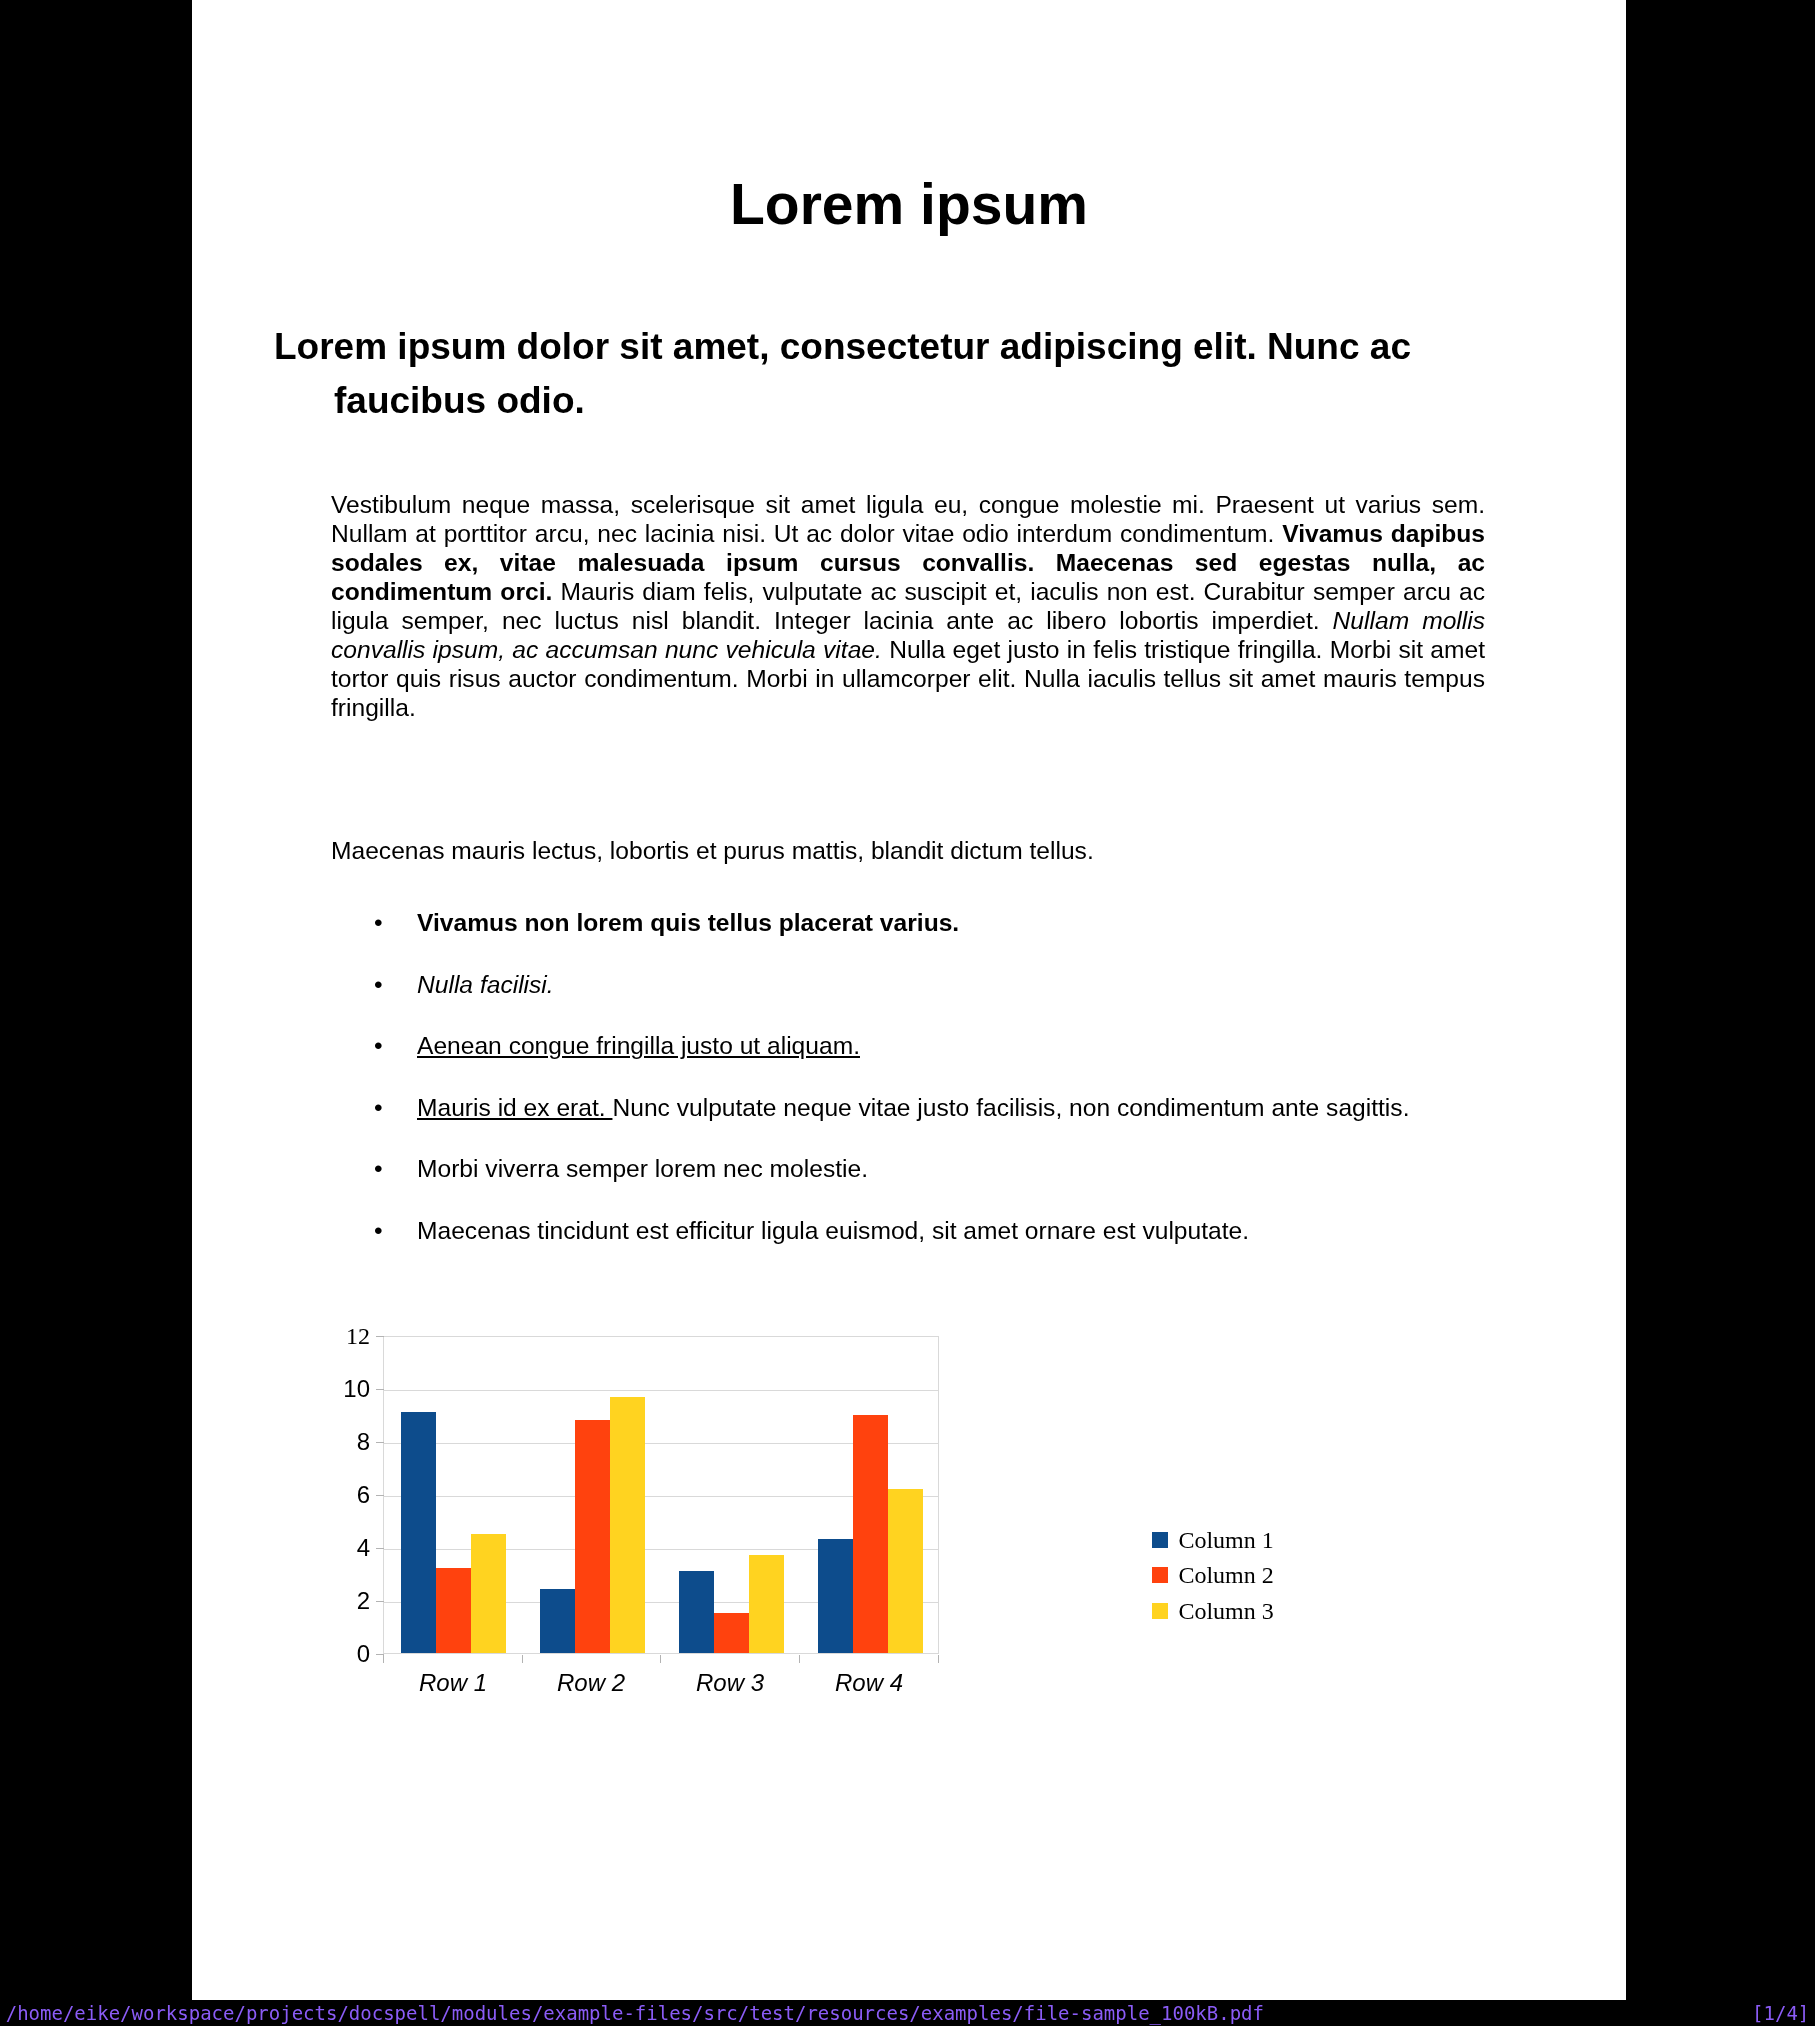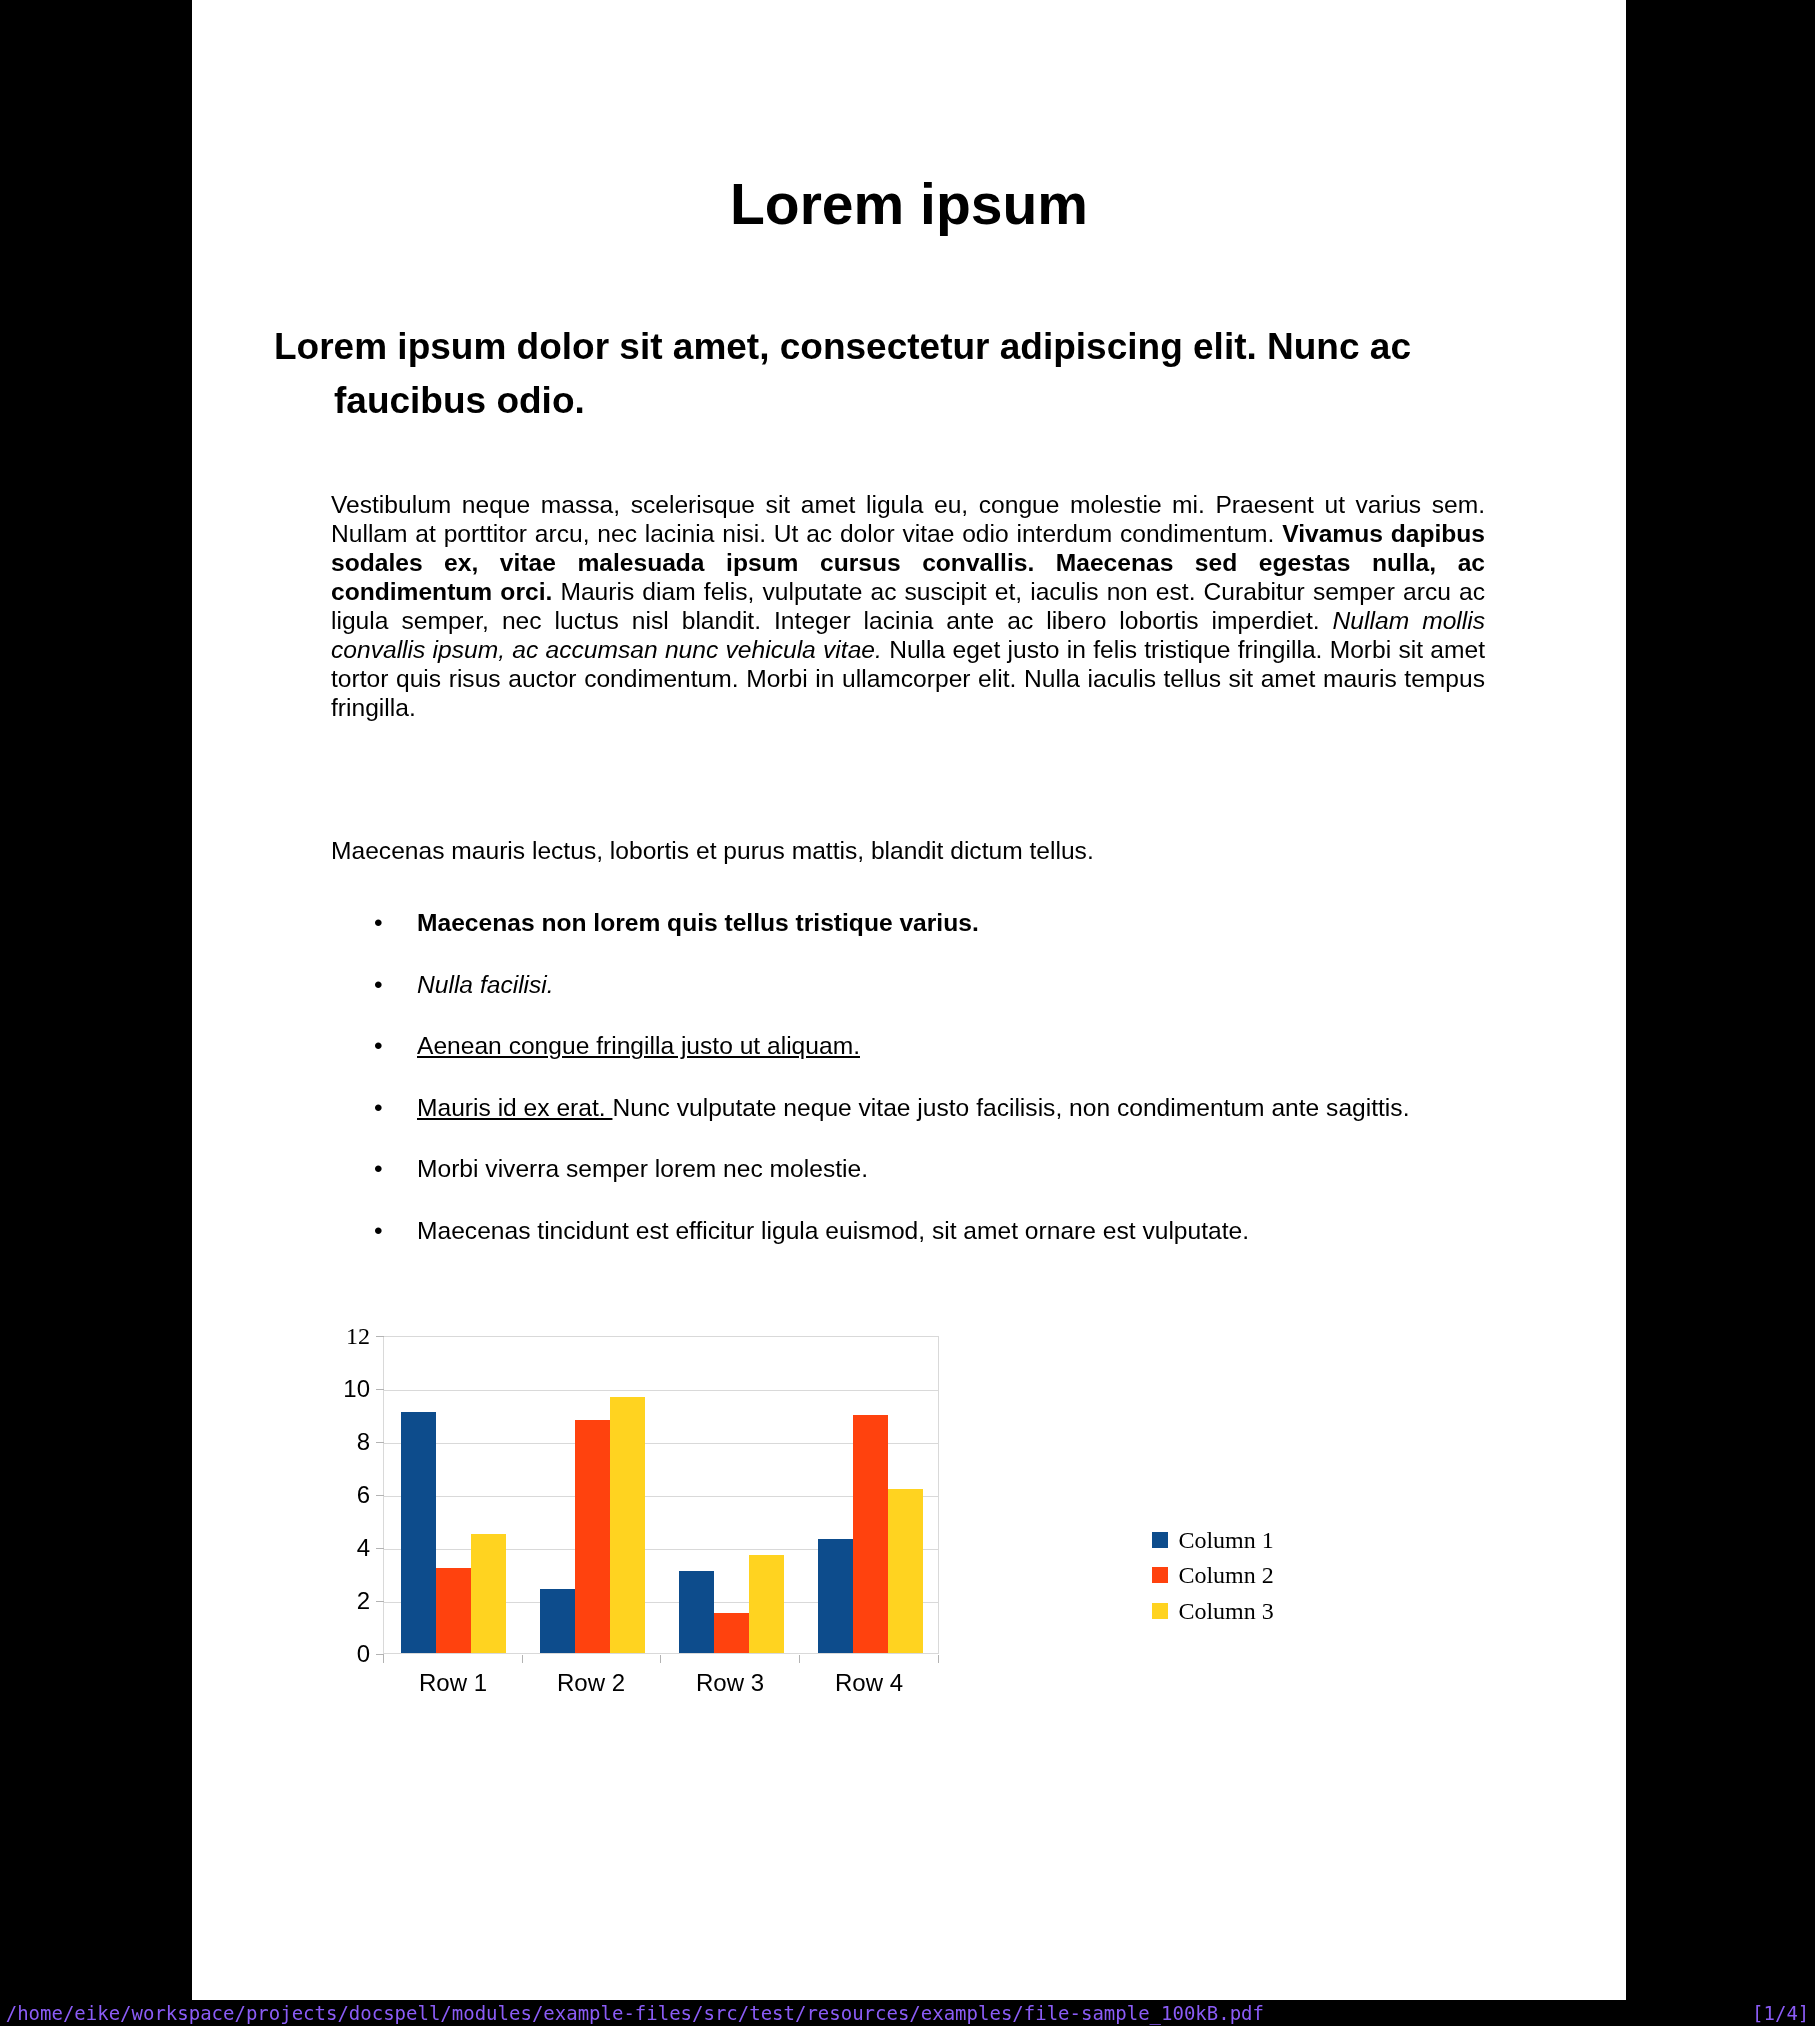--- a/index.html
+++ b/index.html
@@ -29,21 +29,21 @@
   .i { font-style:italic; }
   .u { text-decoration:underline; }
 
   
   .chart-plot { position:absolute; left:191px; top:1336px; width:556px; height:318px;
                 border:0.9px solid #d9d9d9; background:#fff; }
   .gridline { position:absolute; left:0; width:100%; height:0.9px; background:#d9d9d9; }
   .bar { position:absolute; bottom:0; }
   .ylabel { position:absolute; left:106px; width:72px; text-align:right;
             font-size:24px; line-height:24.6px; }
-  .xlabel { position:absolute; width:138px; text-align:center; font-size:24px; top:1669px; }
+  .xlabel { position:absolute; width:138px; text-align:center; font-size:24px; top:1669px;font-style:italic; }
   .tick { position:absolute; background:#b3b3b3; }
 
   .legend { position:absolute; left:960px; top:1528px;font-family:Liberation Serif, serif; }
   .legend-row { display:flex; align-items:center; margin-bottom:11.4px; font-size:24px; line-height:24px; }
   .legend-swatch { width:16px; height:16px; margin-right:10.4px; flex:0 0 16px; }
 
   .statusbar { position:absolute; left:0; bottom:0; width:100%; height:25.6px; background:#000;
                color:#8b5cf6; font-family:"DejaVu Sans Mono",monospace; font-size:19px;
                display:flex; justify-content:space-between; align-items:center; padding:0 5.7px; }
   .statusbar span { white-space:nowrap; }
@@ -59,21 +59,21 @@
 
     <div class="doc-heading">Lorem ipsum dolor sit amet, consectetur adipiscing elit. Nunc ac faucibus odio.</div>
 
     <p class="para1"><span>Vestibulum neque massa, scelerisque sit amet ligula eu, congue molestie mi. Praesent ut varius sem. Nullam at porttitor arcu, nec lacinia nisi. Ut ac dolor vitae odio interdum condimentum. </span><span class="b">Vivamus dapibus sodales ex, vitae malesuada ipsum cursus convallis. Maecenas sed egestas nulla, ac condimentum orci. </span><span>Mauris diam felis, vulputate ac suscipit et, iaculis non est. Curabitur semper arcu ac ligula semper, nec luctus nisl blandit. Integer lacinia ante ac libero lobortis imperdiet. </span><span class="i">Nullam mollis convallis ipsum, ac accumsan nunc vehicula vitae. </span><span>Nulla eget justo in felis tristique fringilla. Morbi sit amet tortor quis risus auctor condimentum. Morbi in ullamcorper elit. Nulla iaculis tellus sit amet mauris tempus fringilla.</span></p>
 
     <p class="para2">Maecenas mauris lectus, lobortis et purus mattis, blandit dictum tellus.</p>
 
     <ul class="bullets">
         <li>
           <span class="dot">•</span>
-          <span class="txt"><span class="b">Maecenas non lorem quis tellus tristique varius.</span></span>
+          <span class="txt"><span class="b">Vivamus non lorem quis tellus placerat varius.</span></span>
         </li>
         <li>
           <span class="dot">•</span>
           <span class="txt"><span class="i">Nulla facilisi.</span></span>
         </li>
         <li>
           <span class="dot">•</span>
           <span class="txt"><span class="u">Aenean congue fringilla justo ut aliquam. </span></span>
         </li>
         <li>

